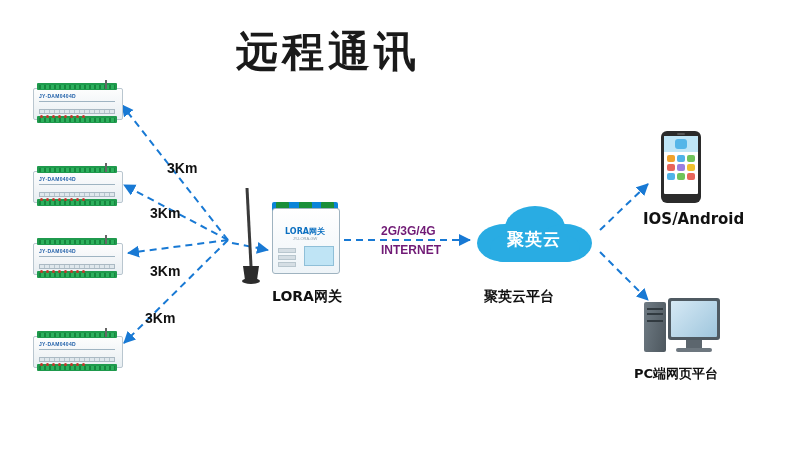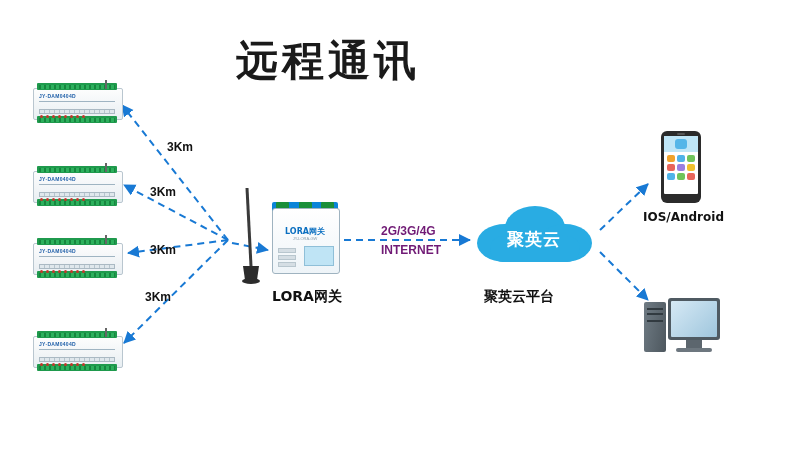--- a/index.html
+++ b/index.html
@@ -16,21 +16,21 @@
   }
   #canvas {
     position: absolute;
     left: 0; top: 0;
     width: 786px;
     height: 451px;
   }
   .title {
     position: absolute;
     left: 0;
-    top: 33px;
+    top: 24px;
     width: 656px;
     text-align: center;
     font-size: 42px;
     font-weight: bold;
     color: #1a1a1a;
     letter-spacing: 4px;
     font-family: "DejaVu Sans", sans-serif;
   }
   .svg-layer {
     position: absolute;
@@ -324,24 +324,25 @@
   
   .caption {
     position: absolute;
     font-weight: bold;
     color: #111111;
     font-family: "DejaVu Sans", sans-serif;
     white-space: nowrap;
   }
   .dist {
     position: absolute;
-    font-size: 12px;
+    font-size: 14px;
     font-weight: bold;
     color: #111111;
     font-family: "Liberation Sans", sans-serif;
+    margin-top: 20px;
   }
   .netlabel {
     position: absolute;
     font-size: 12px;
     font-weight: bold;
     color: #701a75;
     font-family: "Liberation Sans", sans-serif;
     white-space: nowrap;
   }
 </style>
@@ -473,28 +474,29 @@
           <i style="background:#6fc45b"></i>
         <i style="background:#e8655b"></i>
           <i style="background:#9b7fe0"></i>
           <i style="background:#f0c02c"></i>
         <i style="background:#4fb3e8"></i>
           <i style="background:#6fc45b"></i>
           <i style="background:#e8655b"></i>
       </div>
     </div>
   </div>
-  <div class="caption" style="left:643px; top:210px; font-size:12px;">IOS/Android</div>
+  <div class="caption" style="left:643px; top:210px; font-size:15px;">IOS/Android</div>
 
   <div class="pc">
     <div class="tower">
       <i style="top:6px"></i>
         <i style="top:11px"></i>
         <i style="top:18px"></i>
     </div>
     <div class="monitor">
       <div class="scr"></div>
     </div>
     <div class="stand"></div>
     <div class="base"></div>
   </div>
+  <div class="caption" style="left:634px; top:365px; font-size:13px;">PC端网页平台</div>
 
 </div>
 
 </body></html>

